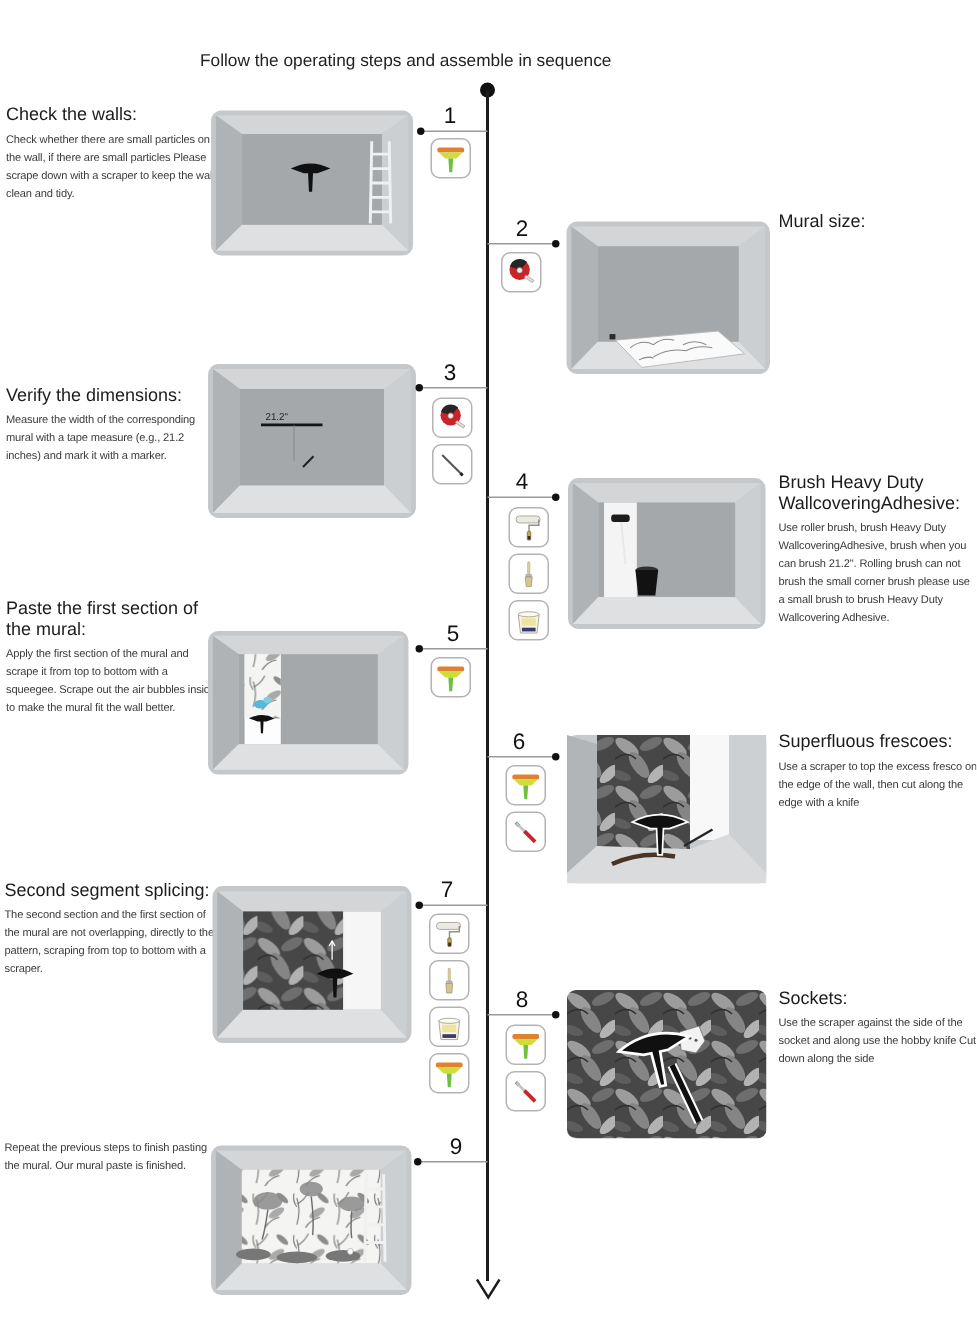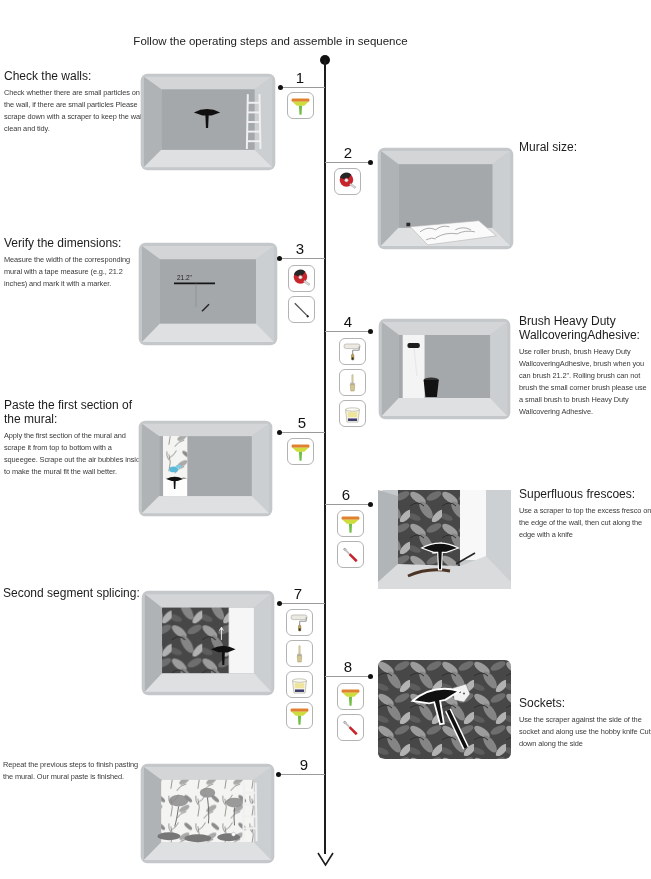--- a/index.html
+++ b/index.html
@@ -153,21 +153,21 @@
   <div class="abs dot" style="left:368px;top:159.5px"></div>
   <div class="abs num" style="left:336px;top:144px">2</div>
   <div class="abs tools" style="left:334px;top:168px">
       <span class="toolbox">
         <svg viewBox="0 0 28 28">
           <use href="#icon-tape-measure"></use>
         </svg>
       </span>
     </div>
 
-  <div class="abs" style="left:4px;top:236px;width:140px">
+  <div class="abs" style="left:4px;top:256px;width:140px">
     <div class="step-title">Verify the dimensions:</div>
     <div class="step-body">Measure the width of the corresponding mural with a tape measure (e.g., 21.2 inches) and mark it with a marker.</div>
   </div>
   <svg class="abs room" style="left:138px;top:242px" width="140" height="104" viewBox="0 0 140 102" preserveAspectRatio="none">
     <rect x="0.7" y="0.7" width="138.6" height="100.6" rx="7" fill="#c5c8ca"></rect>
     <polygon points="4,4 136,4 118,17 22,17" fill="#d3d5d7"></polygon>
     <polygon points="4,4 22,17 22,80 4,98" fill="#b0b3b5"></polygon>
     <polygon points="136,4 118,17 118,80 136,98" fill="#cccfd1"></polygon>
     <polygon points="4,98 22,80 118,80 136,98" fill="#dee0e1"></polygon>
     <rect x="22" y="17" width="96" height="63" fill="#a5a8ab"></rect>
@@ -284,20 +284,21 @@
       </span>
       <span class="toolbox">
         <svg viewBox="0 0 28 28">
           <use href="#icon-knife"></use>
         </svg>
       </span>
     </div>
 
   <div class="abs" style="left:3px;top:586px;width:140px">
     <div class="step-title">Second segment splicing:</div>
+    <div class="step-body">The second section and the first section of the mural are not overlapping, directly to the pattern, scraping from top to bottom with a scraper.</div>
   </div>
   <svg class="abs room" style="left:141px;top:590px" width="134" height="106" viewBox="0 0 140 102" preserveAspectRatio="none">
     <rect x="0.7" y="0.7" width="138.6" height="100.6" rx="7" fill="#c5c8ca"></rect>
     <polygon points="4,4 136,4 118,17 22,17" fill="#d3d5d7"></polygon>
     <polygon points="4,4 22,17 22,80 4,98" fill="#b0b3b5"></polygon>
     <polygon points="136,4 118,17 118,80 136,98" fill="#cccfd1"></polygon>
     <polygon points="4,98 22,80 118,80 136,98" fill="#dee0e1"></polygon>
     <rect x="22" y="17" width="96" height="63" fill="#a5a8ab"></rect>
     <rect x="22" y="17" width="70" height="63" fill="url(#pat-foliage)"></rect>
     <rect x="92" y="17" width="26" height="63" fill="#f6f6f6"></rect>
@@ -327,21 +328,21 @@
           <use href="#icon-adhesive-bucket"></use>
         </svg>
       </span>
       <span class="toolbox">
         <svg viewBox="0 0 28 28">
           <use href="#icon-squeegee"></use>
         </svg>
       </span>
     </div>
 
-  <div class="abs" style="left:519px;top:696px;width:133px">
+  <div class="abs" style="left:519px;top:658px;width:133px">
     <div class="step-title">Sockets:</div>
     <div class="step-body">Use the scraper against the side of the socket and along use the hobby knife Cut down along the side</div>
   </div>
   <svg class="abs room" style="left:378px;top:660px" width="133" height="99" viewBox="0 0 133 99" preserveAspectRatio="none">
     <rect width="133" height="99" rx="6" fill="url(#pat-foliage)"></rect>
     <polygon points="75,28 88,24 92,34 86,42 76,40" fill="#f2f2f2" stroke="#777" stroke-width="0.6"></polygon>
     <circle cx="82" cy="32" r="1" fill="#555"></circle>
       <circle cx="86" cy="33.5" r="1" fill="#555"></circle>
     <use href="#glyph-scraper" transform="translate(58,36) scale(1.5) rotate(-12)" stroke="#fff" stroke-width="1.2"></use>
     <line x1="70" y1="50" x2="88" y2="88" stroke="#fff" stroke-width="6.5"></line>

